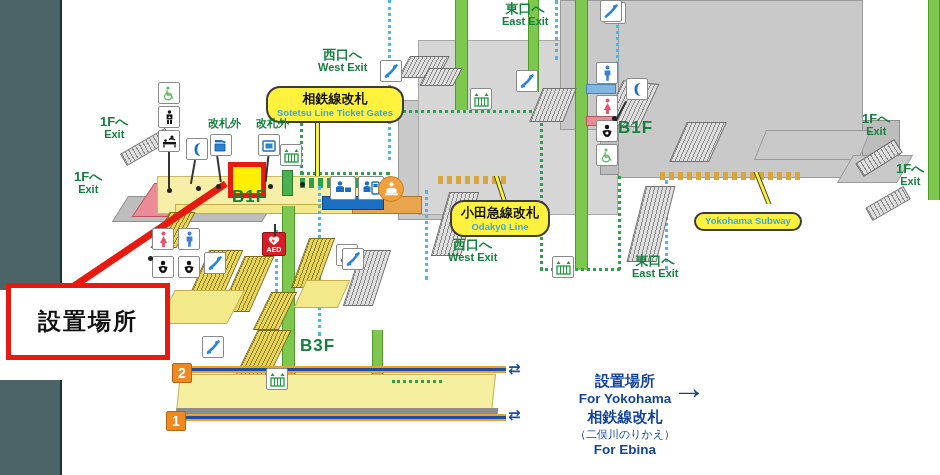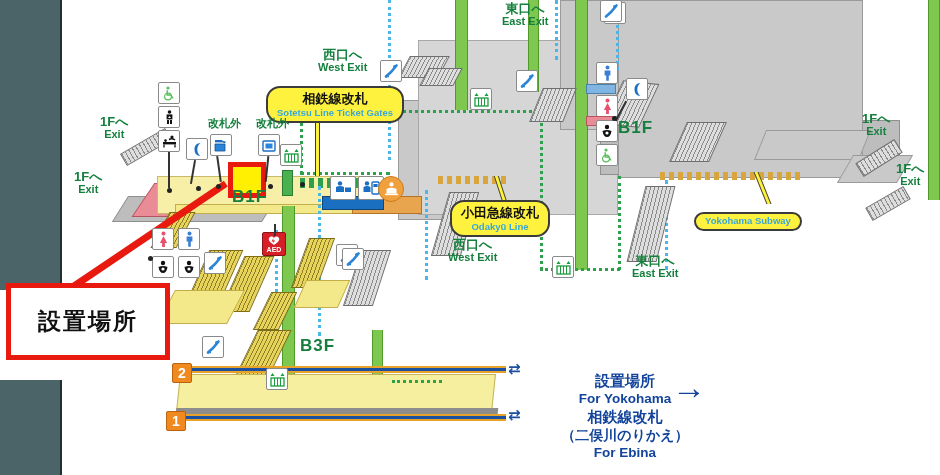--- a/index.html
+++ b/index.html
@@ -177,21 +177,21 @@
 
   
   .dir-block {
     position: absolute;
     text-align: center;
     color: #12449b;
     white-space: nowrap;
   }
   .dir-block .jp-main { font-size: 15px; font-weight: bold; display: block; }
   .dir-block .en-main { font-size: 13.5px; font-weight: bold; display: block; }
-  .dir-block .jp-sub  { font-size: 14px; font-weight: bold; display: block; }
+  .dir-block .jp-sub  { font-size: 11px; font-weight: normal; display: block; }
   .dir-block .en-sub  { font-size: 11px; font-weight: bold; display: block; }
   .dir-arrow {
     position: absolute;
     color: #12449b; font-size: 34px; font-weight: bold; line-height: 1;
   }
 
   
   .marker {
     position: absolute;
     background: #ffef00;

